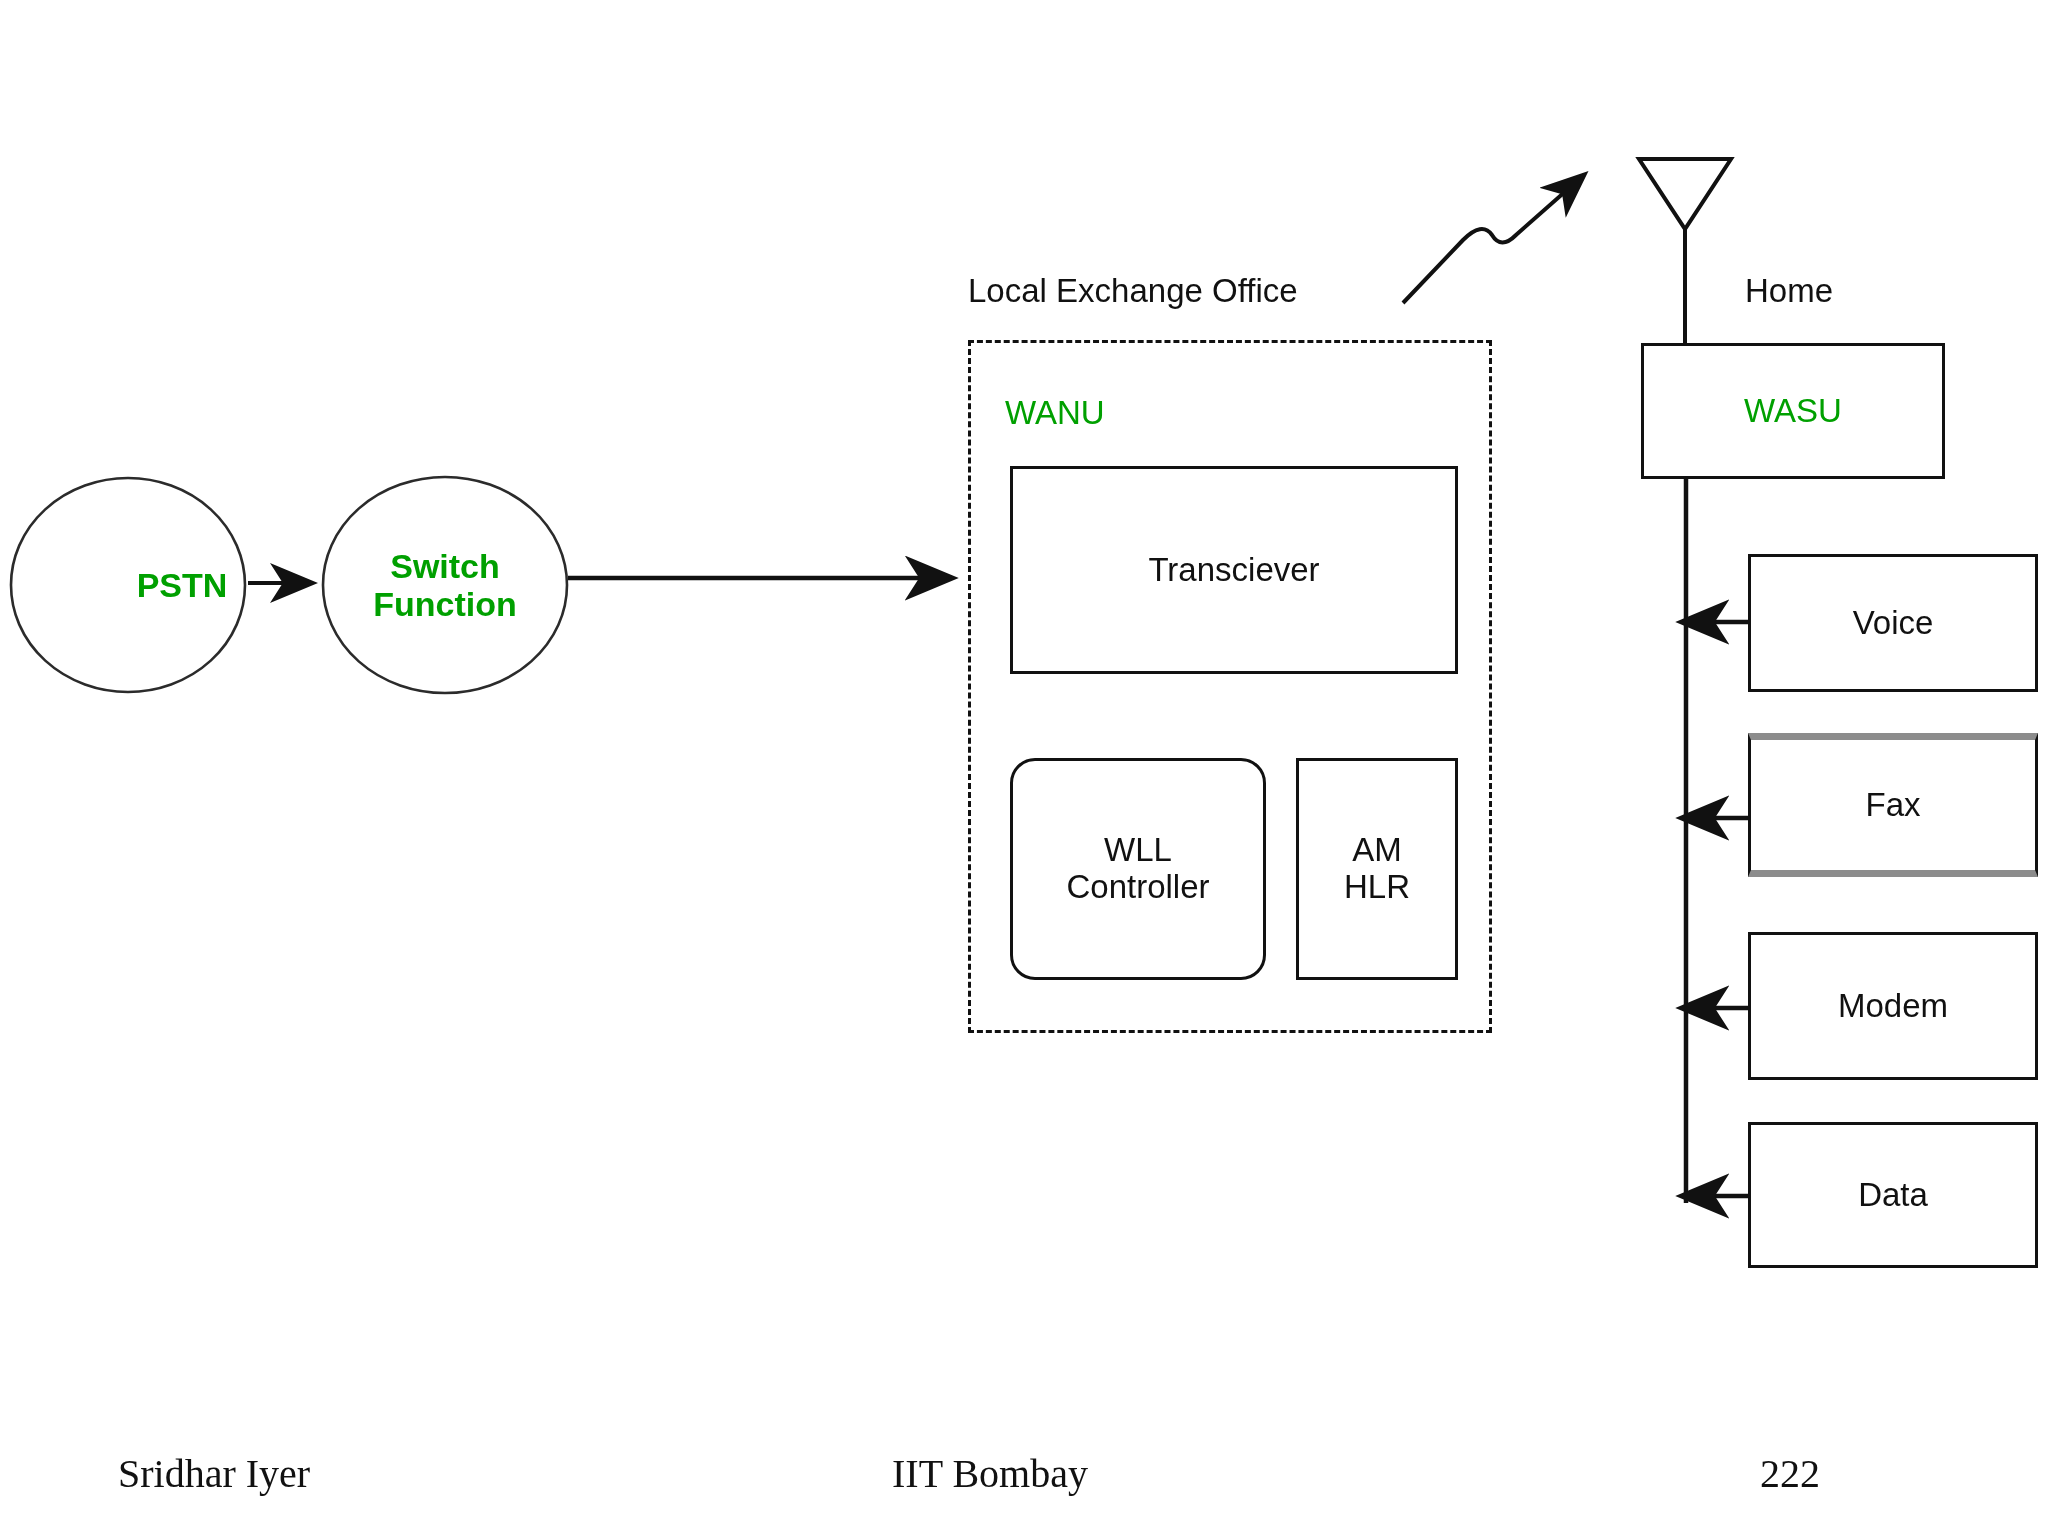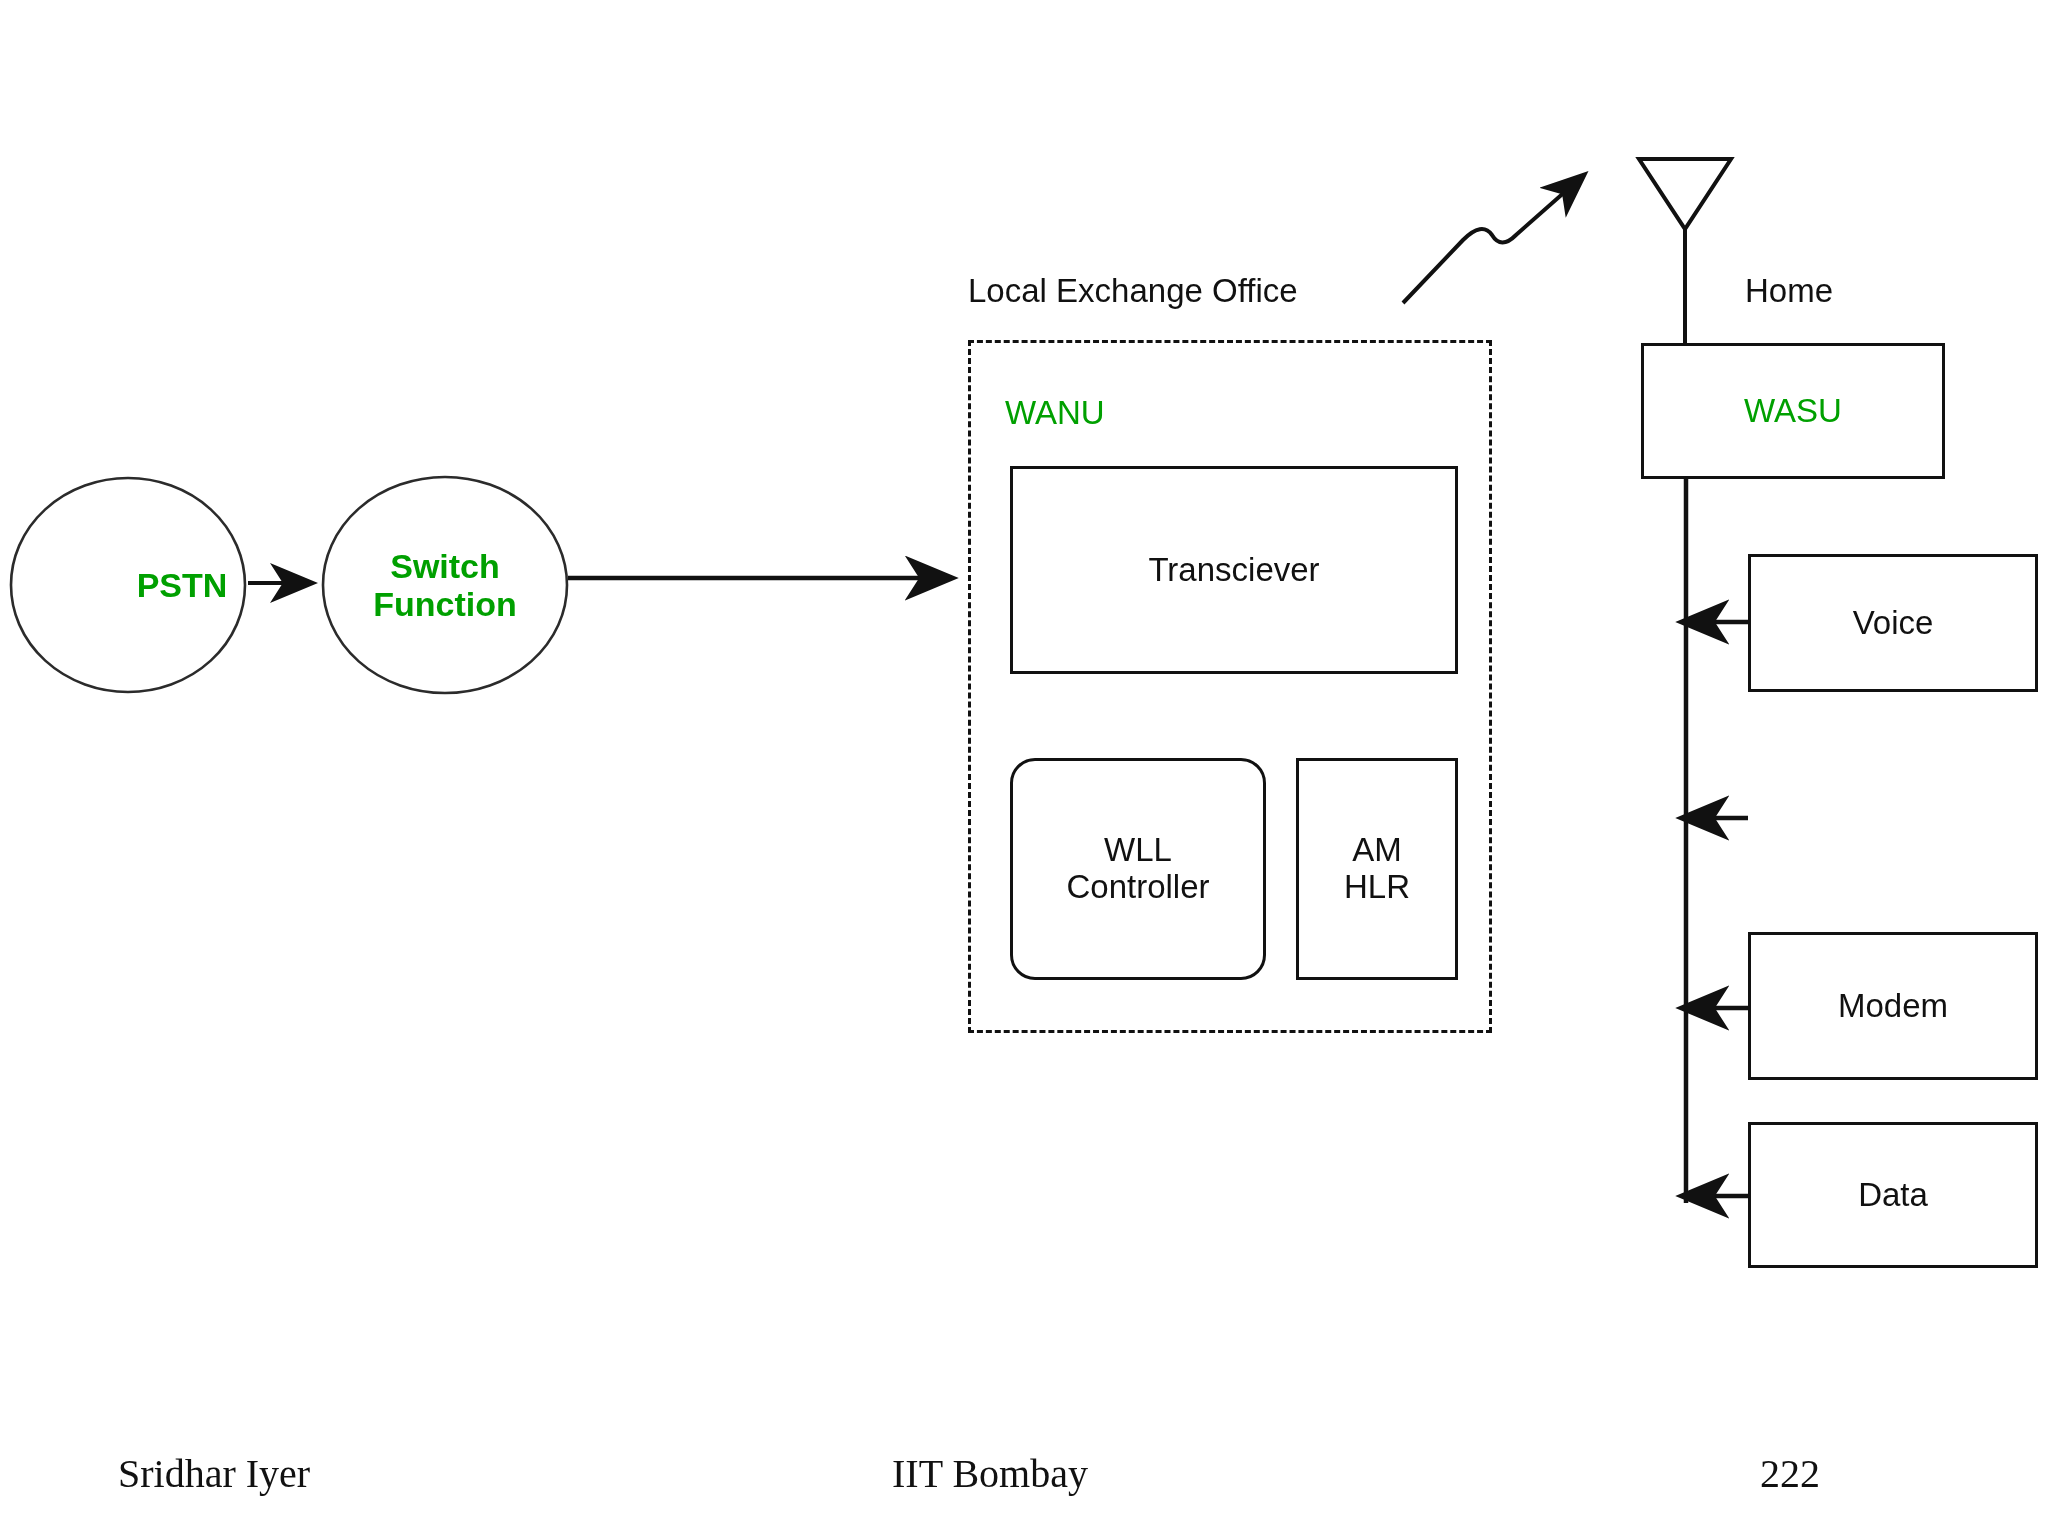--- a/index.html
+++ b/index.html
@@ -104,20 +104,21 @@
 
   <div class="box black f-md" style="left:1296px;top:758px;width:162px;height:222px;">AM
 HLR</div>
 
   <div class="plain-text black f-md" style="left:1745px;top:272px;">Home</div>
 
   <div class="box green f-md" style="left:1641px;top:343px;width:304px;height:136px;">WASU</div>
 
   <div class="box black f-md" style="left:1748px;top:554px;width:290px;height:138px;text-align:right;">Voice</div>
 
+  <div class="box grayband black f-md" style="left:1748px;top:733px;width:290px;height:144px;">Fax</div>
 
   <div class="box black f-md" style="left:1748px;top:932px;width:290px;height:148px;">Modem</div>
 
   <div class="box black f-md" style="left:1748px;top:1122px;width:290px;height:146px;">Data</div>
 
   <div class="footer">
     <div class="left">Sridhar Iyer</div>
     <div class="center">IIT Bombay</div>
     <div class="right">222</div>
   </div>

